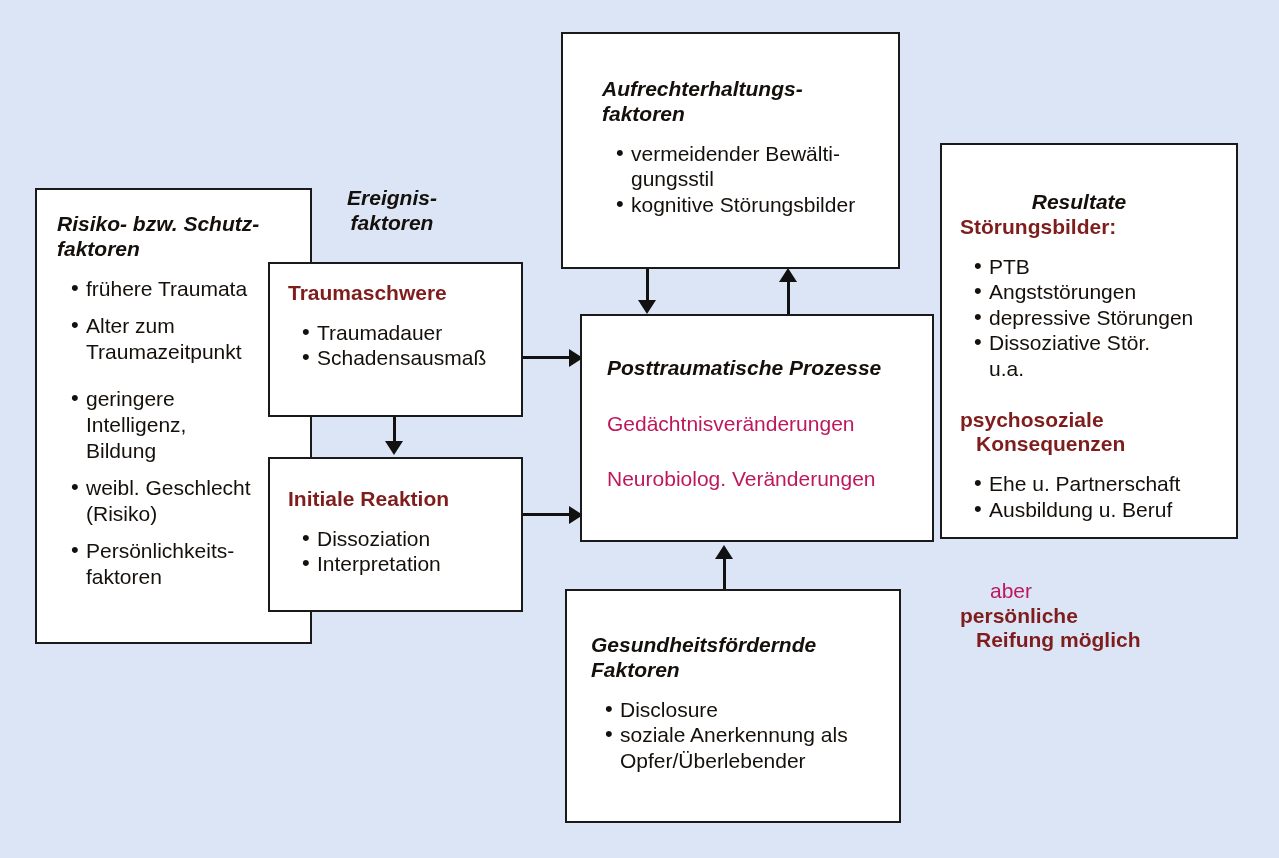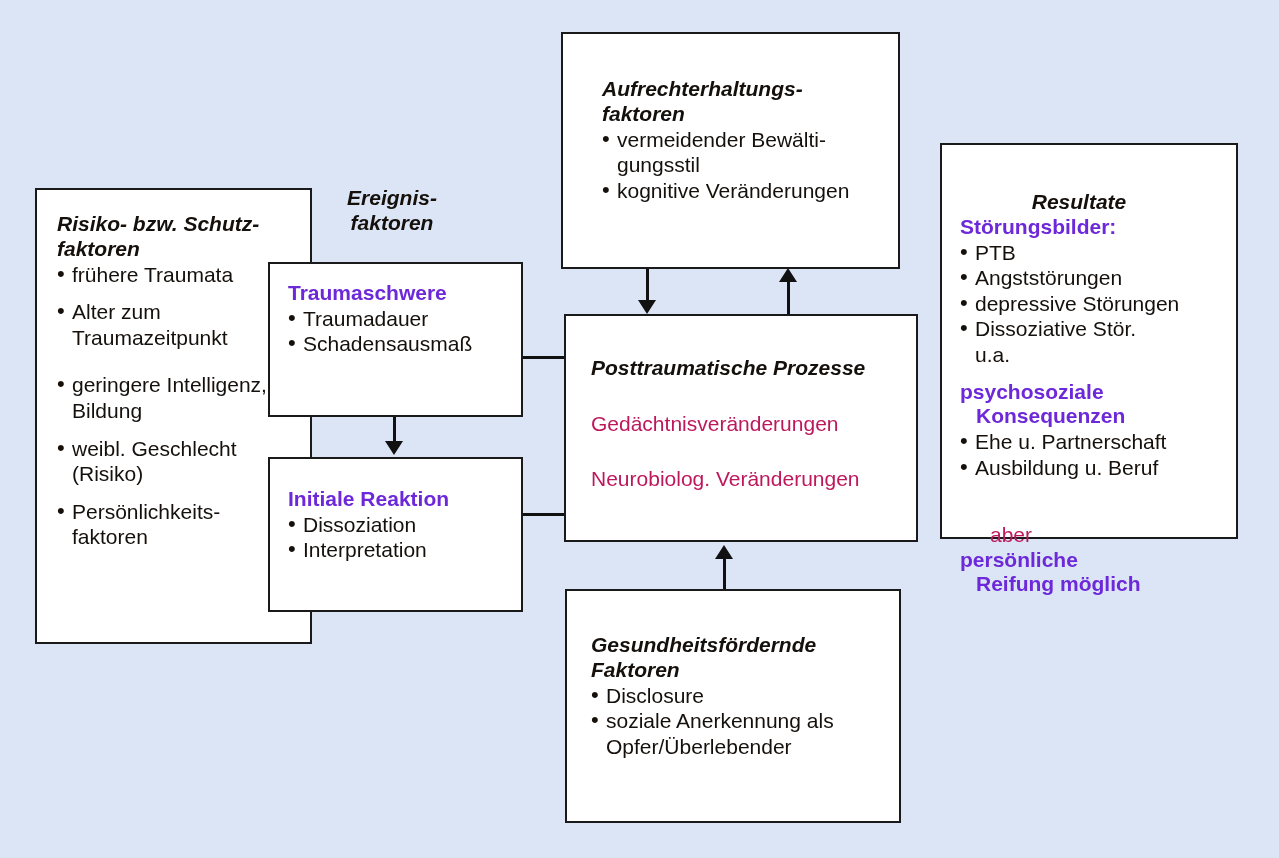--- a/index.html
+++ b/index.html
@@ -27,30 +27,30 @@
     margin: 0;
   }
   .title-italic {
     font-style: italic;
     font-weight: bold;
     color: #15100b;
     line-height: 1.18;
   }
   .title-bold {
     font-weight: bold;
-    color: #6d28d9;
+    color: #7f1d1d;
     line-height: 1.18;
   }
   .plain {
     color: #be185d;
     line-height: 1.2;
   }
   ul.bullets {
     list-style: none;
-    margin: 0;
+    margin: 14px;
     padding: 0;
   }
   ul.bullets > li {
     position: relative;
     padding-left: 15px;
     color: #15100b;
     line-height: 1.22;
     margin: 0;
   }
   ul.bullets > li.bulleted::before {
@@ -98,21 +98,21 @@
   .arrow-up {
     border-left: 9px solid transparent;
     border-right: 9px solid transparent;
     border-bottom: 14px solid #111111;
   }
   
   #box-risiko     { left:35px;  top:188px; width:277px; height:456px; }
   #box-trauma     { left:268px; top:262px; width:255px; height:155px; }
   #box-initiale   { left:268px; top:457px; width:255px; height:155px; }
   #box-aufrecht   { left:561px; top:32px;  width:339px; height:237px;padding-left:11px; }
-  #box-post       { left:564px; top:314px; width:354px; height:228px; }
+  #box-post       { left:580px; top:314px; width:354px; height:228px; }
   #box-gesund     { left:565px; top:589px; width:336px; height:234px; }
   #box-resultate  { left:940px; top:143px; width:298px; height:396px; }
 
   .pad-risiko    { padding: 22px 16px 0 20px; }
   .pad-trauma    { padding: 17px 14px 0 18px; }
   .pad-initiale  { padding: 28px 14px 0 18px; }
   .pad-aufrecht  { padding: 43px 14px 0 28px; }
   .pad-post      { padding: 40px 14px 0 25px; }
   .pad-gesund    { padding: 42px 14px 0 24px; }
   .pad-resultate { padding: 45px 12px 0 18px; }
@@ -201,21 +201,21 @@
 
   <div class="box" id="box-aufrecht">
     <div class="box-inner pad-aufrecht">
       <div class="title-italic fs-title">
         <div>Aufrechterhaltungs-</div>
         <div>faktoren</div>
       </div>
       <ul class="bullets fs-body">
         <li class="bulleted">vermeidender Bewälti-</li>
         <li class="cont">gungsstil</li>
-        <li class="bulleted">kognitive Veränderungen</li>
+        <li class="bulleted">kognitive Störungsbilder</li>
       </ul>
     </div>
   </div>
 
   <div class="box" id="box-post">
     <div class="box-inner pad-post">
       <div class="title-italic fs-post">Posttraumatische Prozesse</div>
       <div class="spacer-lg"></div>
       <div class="plain fs-post">Gedächtnisveränderungen</div>
       <div class="spacer-lg"></div>

